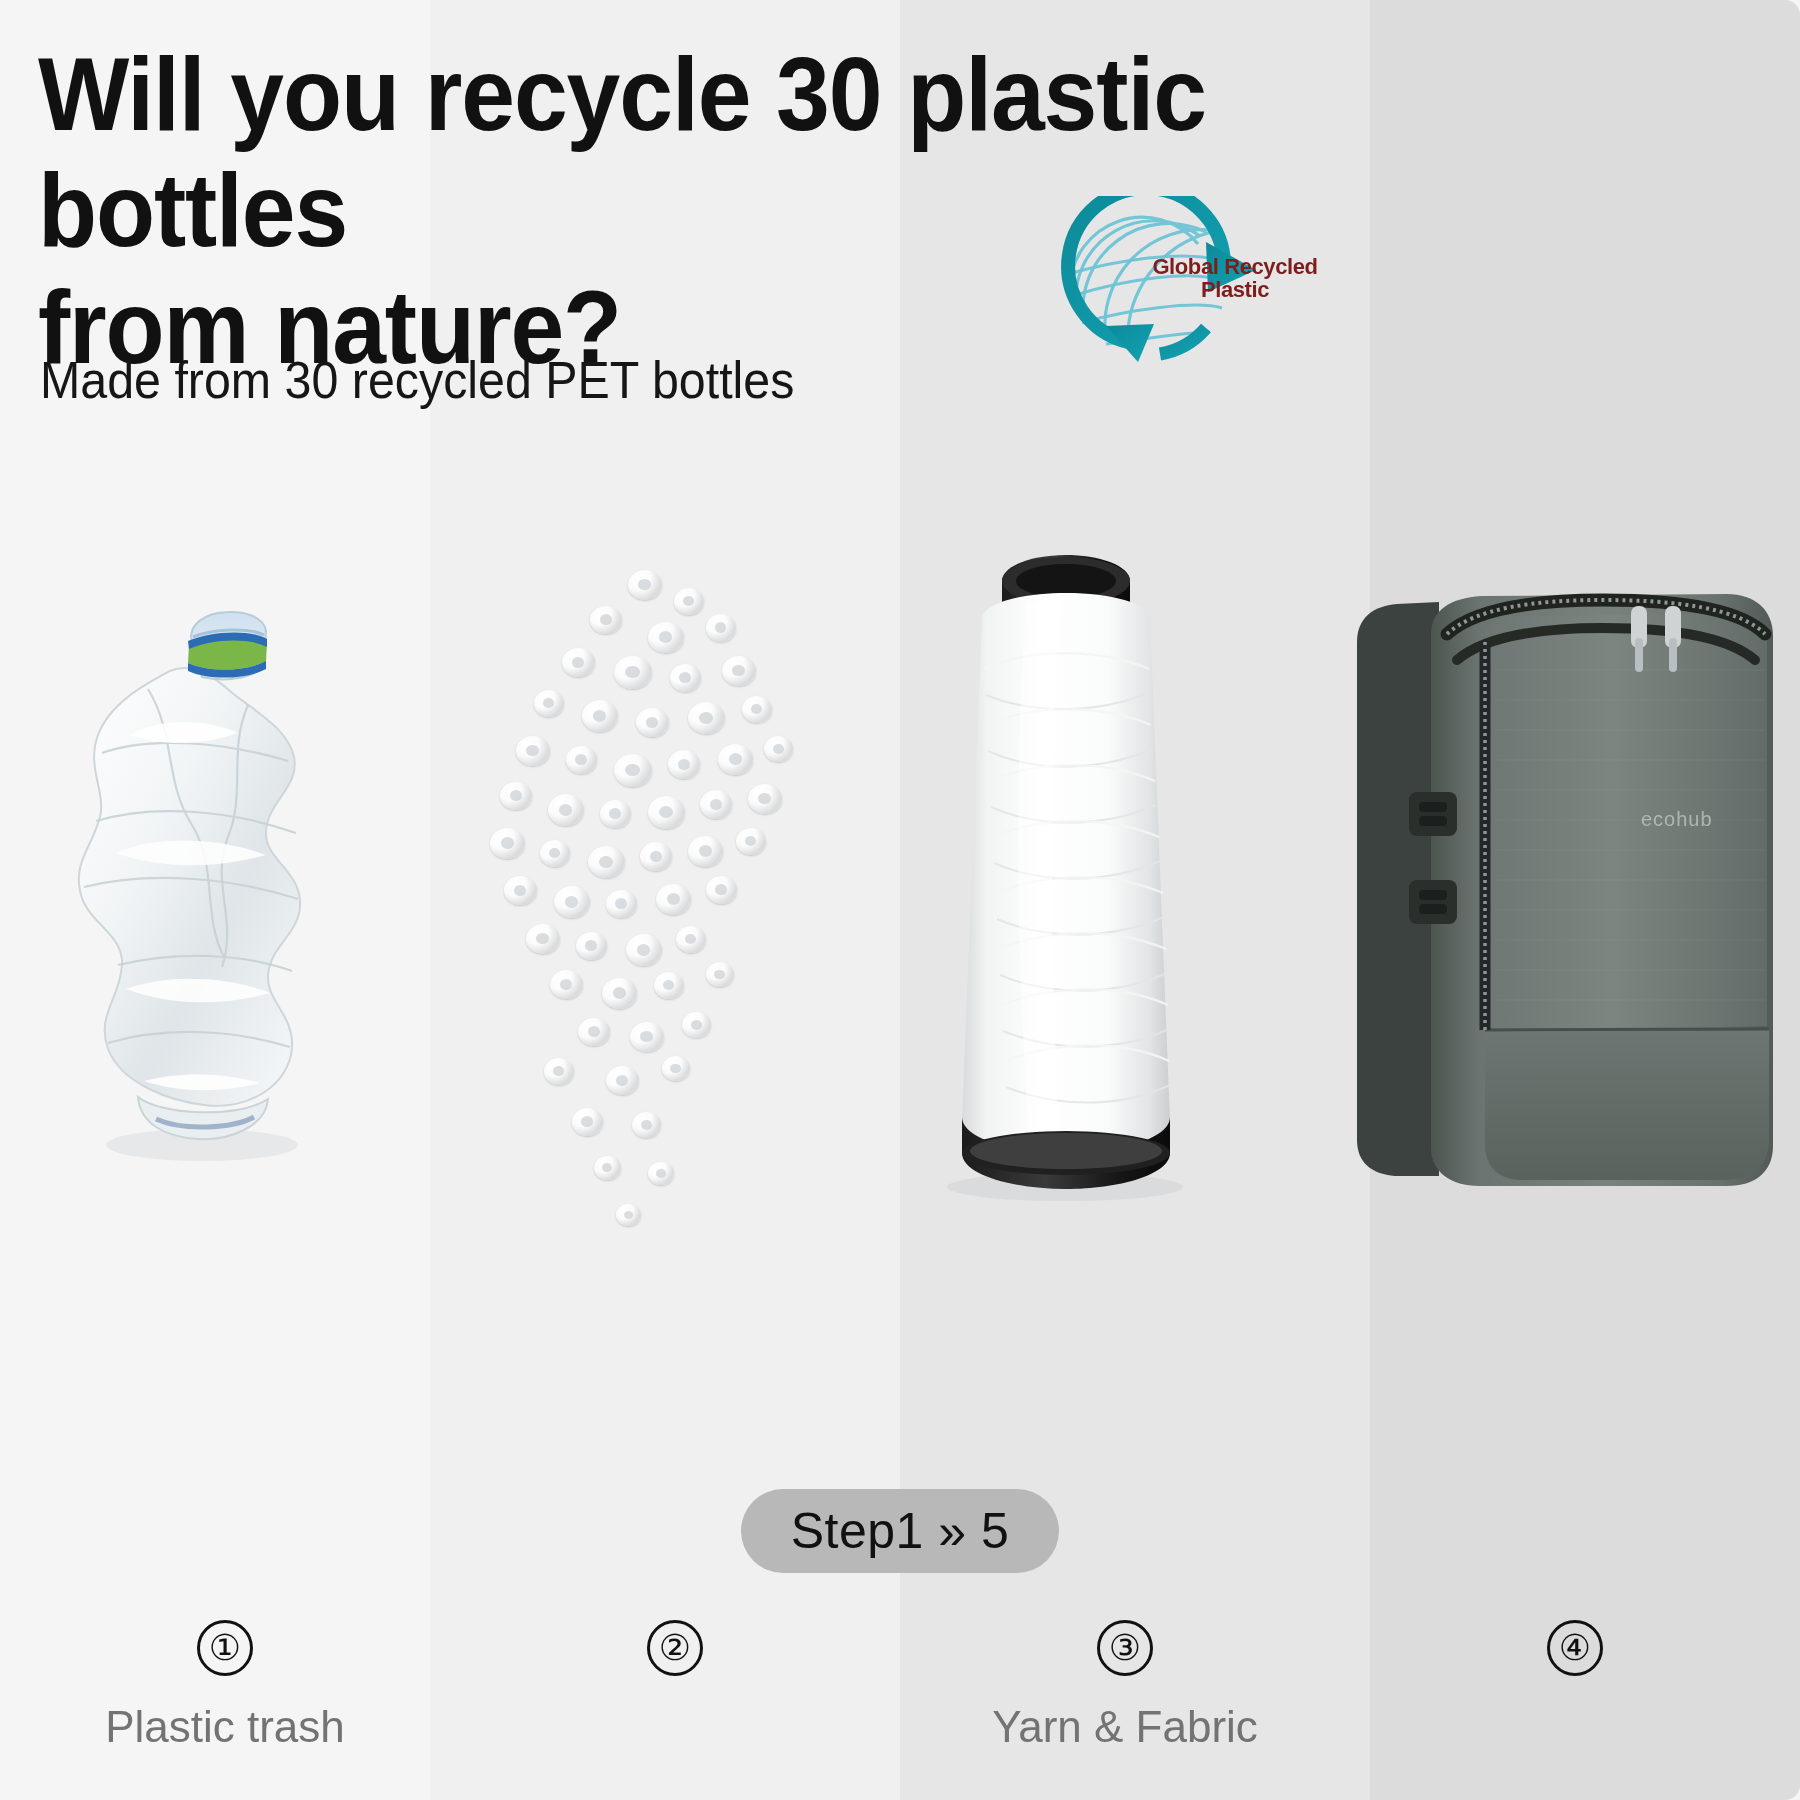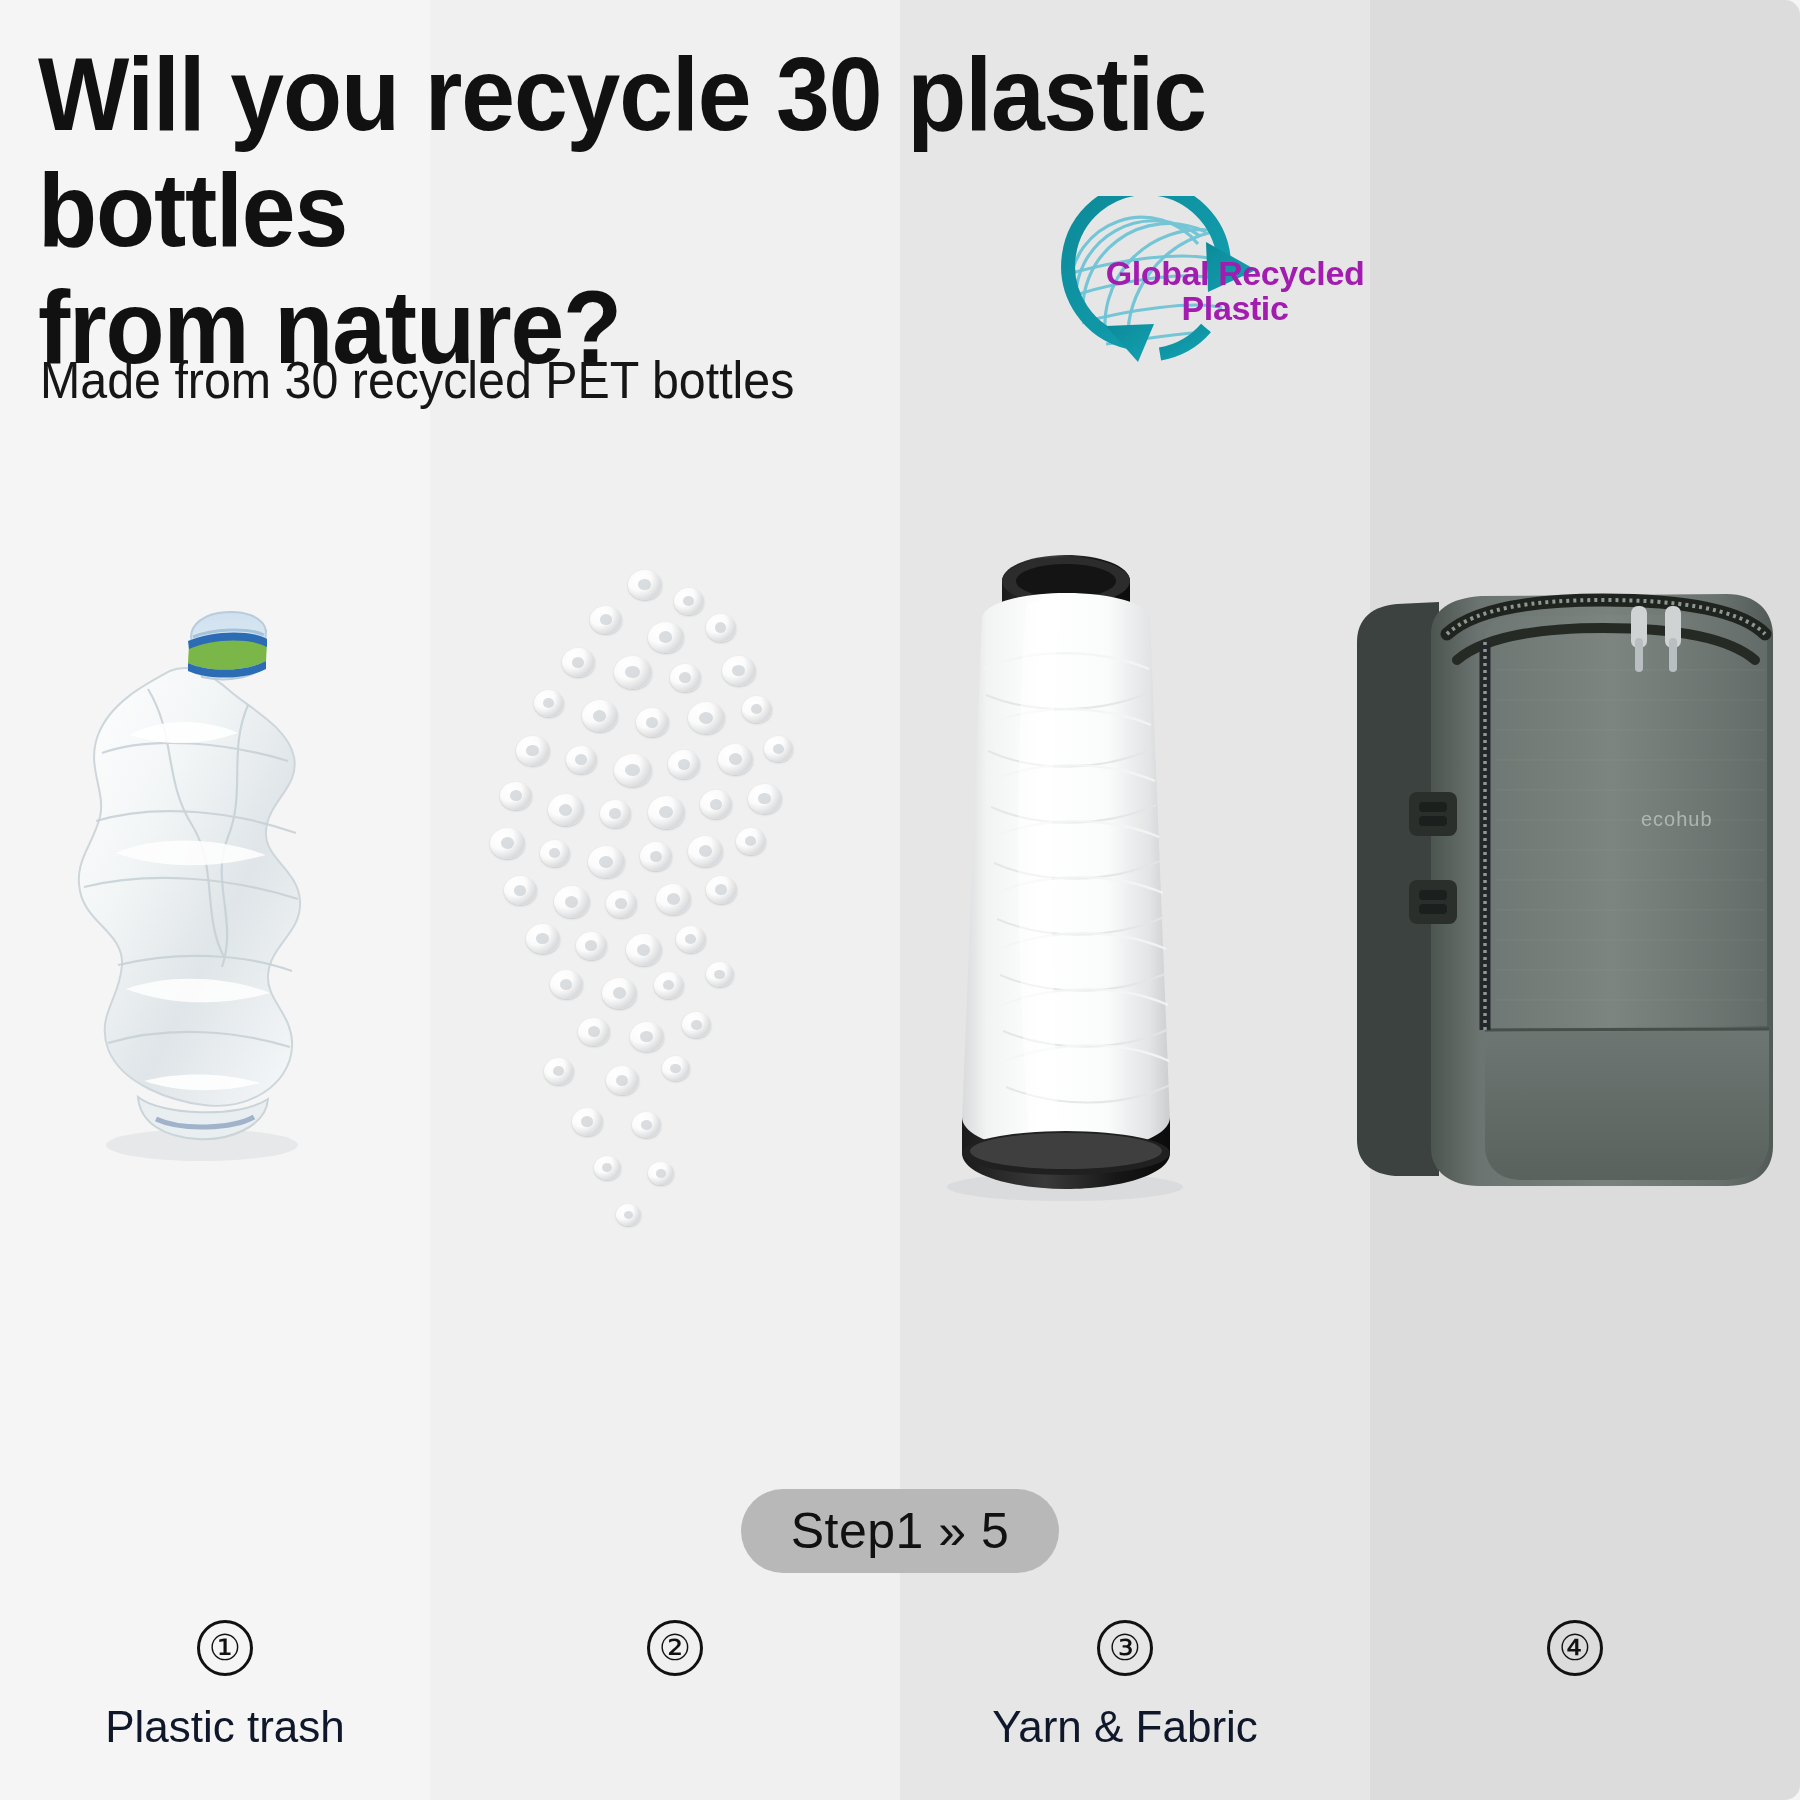--- a/index.html
+++ b/index.html
@@ -34,22 +34,22 @@
     font-size:52px;line-height:1.1;color:#161616;
     font-weight:400;
     transform:scaleX(.93);transform-origin:left top;
   }
 
   
   .grs{position:absolute;left:1010px;top:196px;width:370px;height:170px;}
   .grs svg{position:absolute;left:0;top:0;}
   .grs-text{
     position:absolute;left:75px;top:60px;width:300px;
-    text-align:center;color:#a21caf;font-weight:700;
-    font-size:34px;line-height:1.04;letter-spacing:-.4px;
+    text-align:center;color:#7f1d1d;font-weight:700;
+    font-size:22px;line-height:1.04;letter-spacing:-.4px;
   }
 
   
   .step-pill{
     position:absolute;left:741px;top:1489px;
     width:318px;height:84px;border-radius:44px;
     background:#b8b8b8;
     display:flex;align-items:center;justify-content:center;
     color:#111;font-size:50px;font-weight:400;letter-spacing:.5px;
   }
@@ -57,21 +57,21 @@
   
   .steps{position:absolute;left:0;top:1620px;width:1800px;display:flex;}
   .step{flex:1;display:flex;flex-direction:column;align-items:center;}
   .step-num{
     width:56px;height:56px;border-radius:50%;
     border:3.5px solid #111;
     display:flex;align-items:center;justify-content:center;
     font-size:36px;color:#111;line-height:1;
     box-sizing:border-box;
   }
-  .step-label{margin-top:26px;font-size:44px;color:#0f172a;white-space:nowrap;}
+  .step-label{margin-top:26px;font-size:44px;color:#737373;white-space:nowrap;}
 
   
   .art{position:absolute;}
 
   
   .bottle{left:52px;top:585px;width:300px;height:585px;}
 
   
   .pellets{left:430px;top:560px;width:470px;height:720px;}
   .pel{position:absolute;border-radius:50%;

